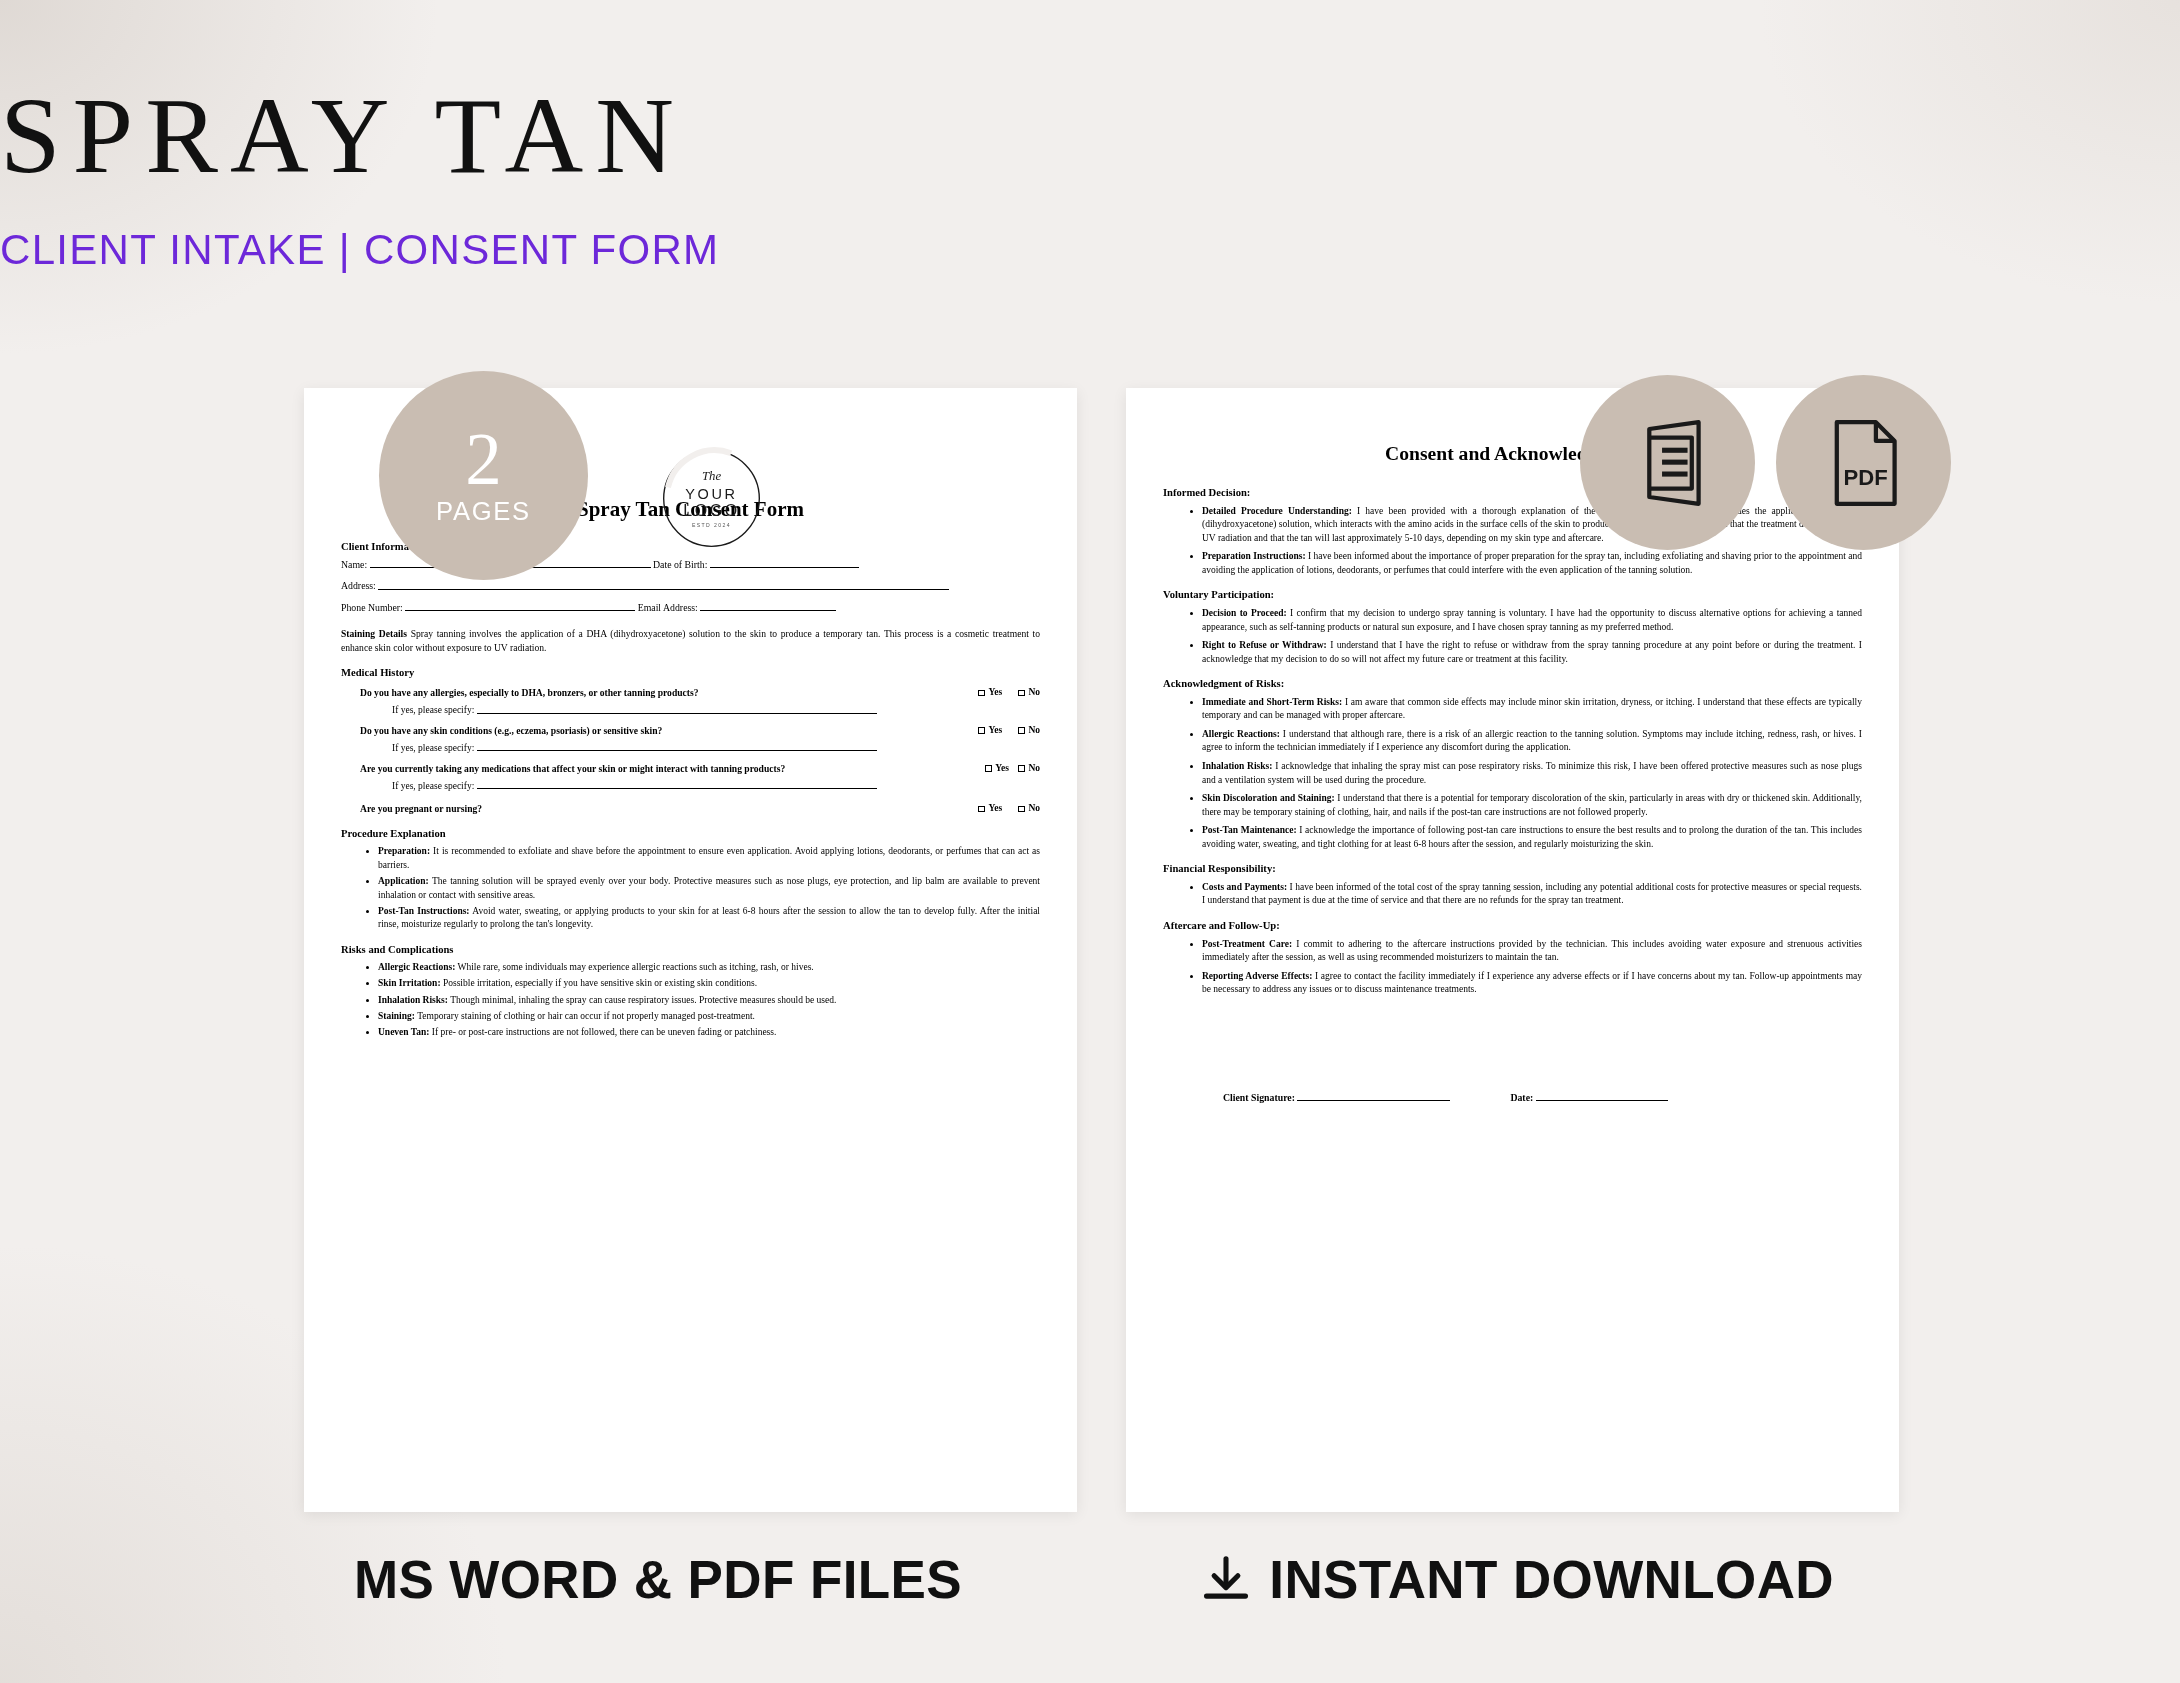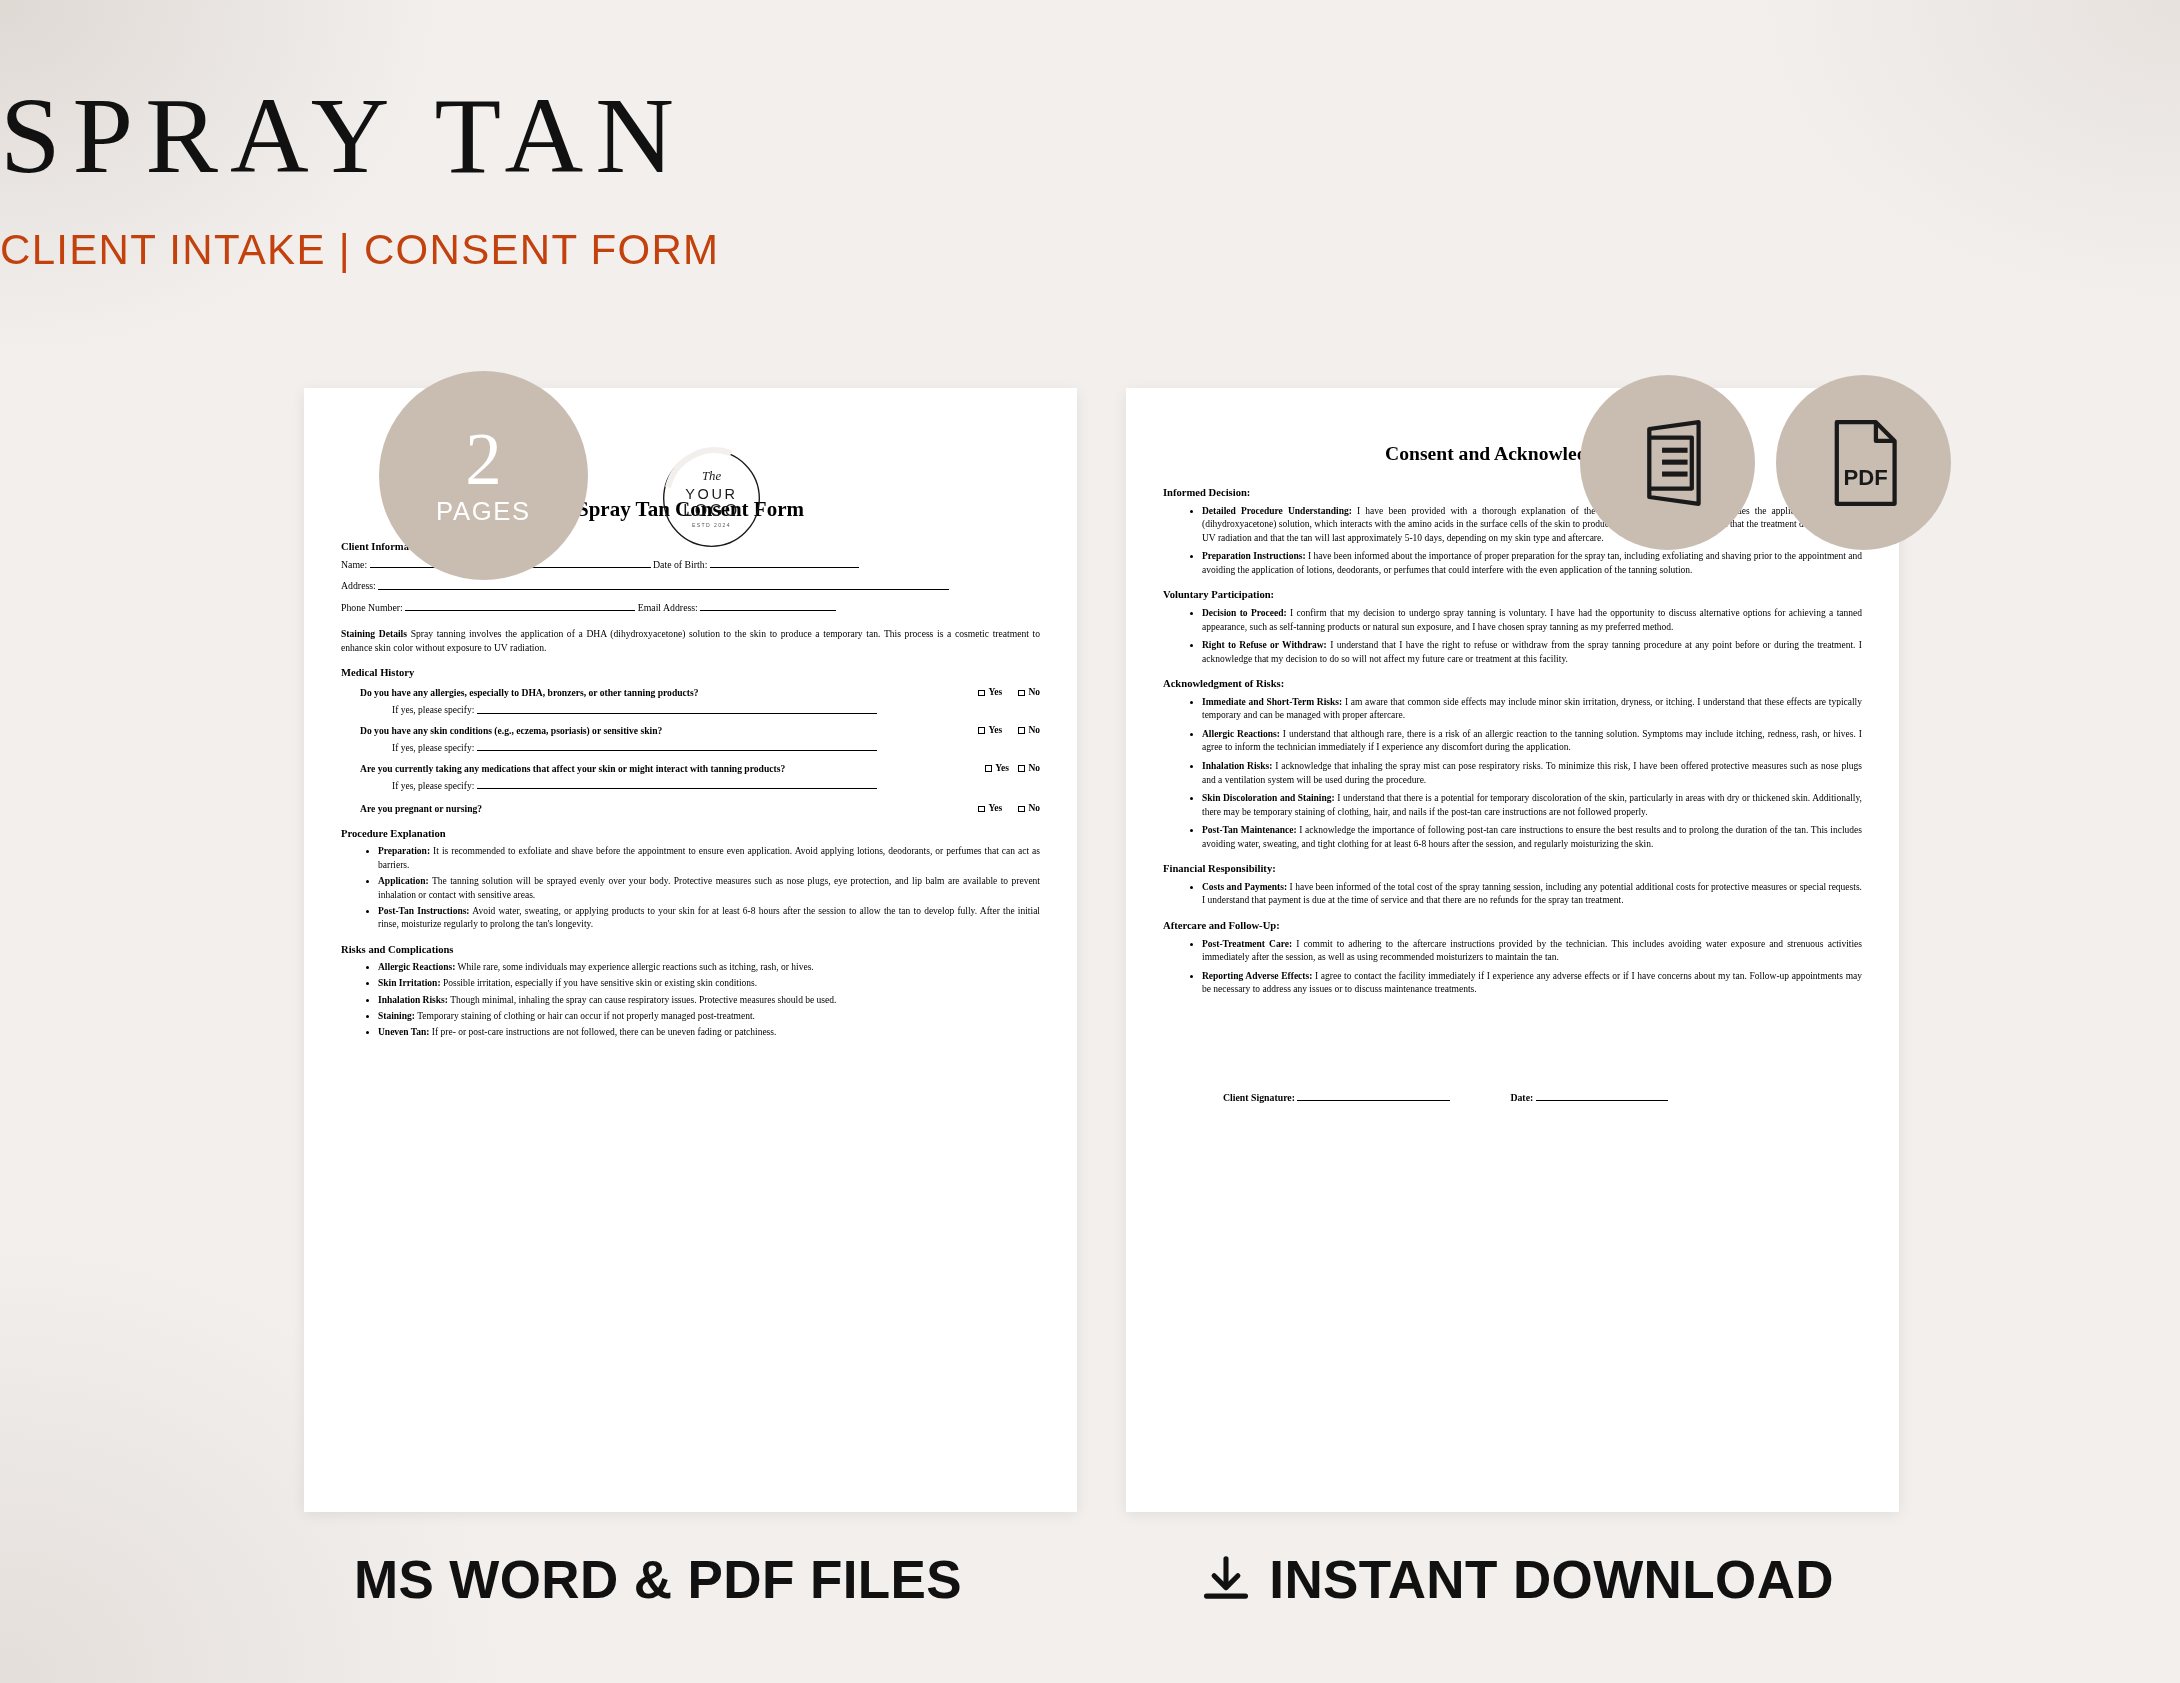--- a/index.html
+++ b/index.html
@@ -37,21 +37,21 @@
     font-size: 109px;
     letter-spacing: 12px;
     color: #111;
     line-height: 1;
     font-weight: 400;
   }
   .title-sub {
     font-family: "Liberation Sans", sans-serif;
     font-size: 42px;
     letter-spacing: 1.3px;
-    color: #c2410c;
+    color: #6d28d9;
     margin-top: 36px;
     font-weight: 400;
   }
 
   
   .page {
     position:absolute;
     background:#fff;
     box-shadow: 0 2.6px 13.6px rgba(0,0,0,0.08);
   }

